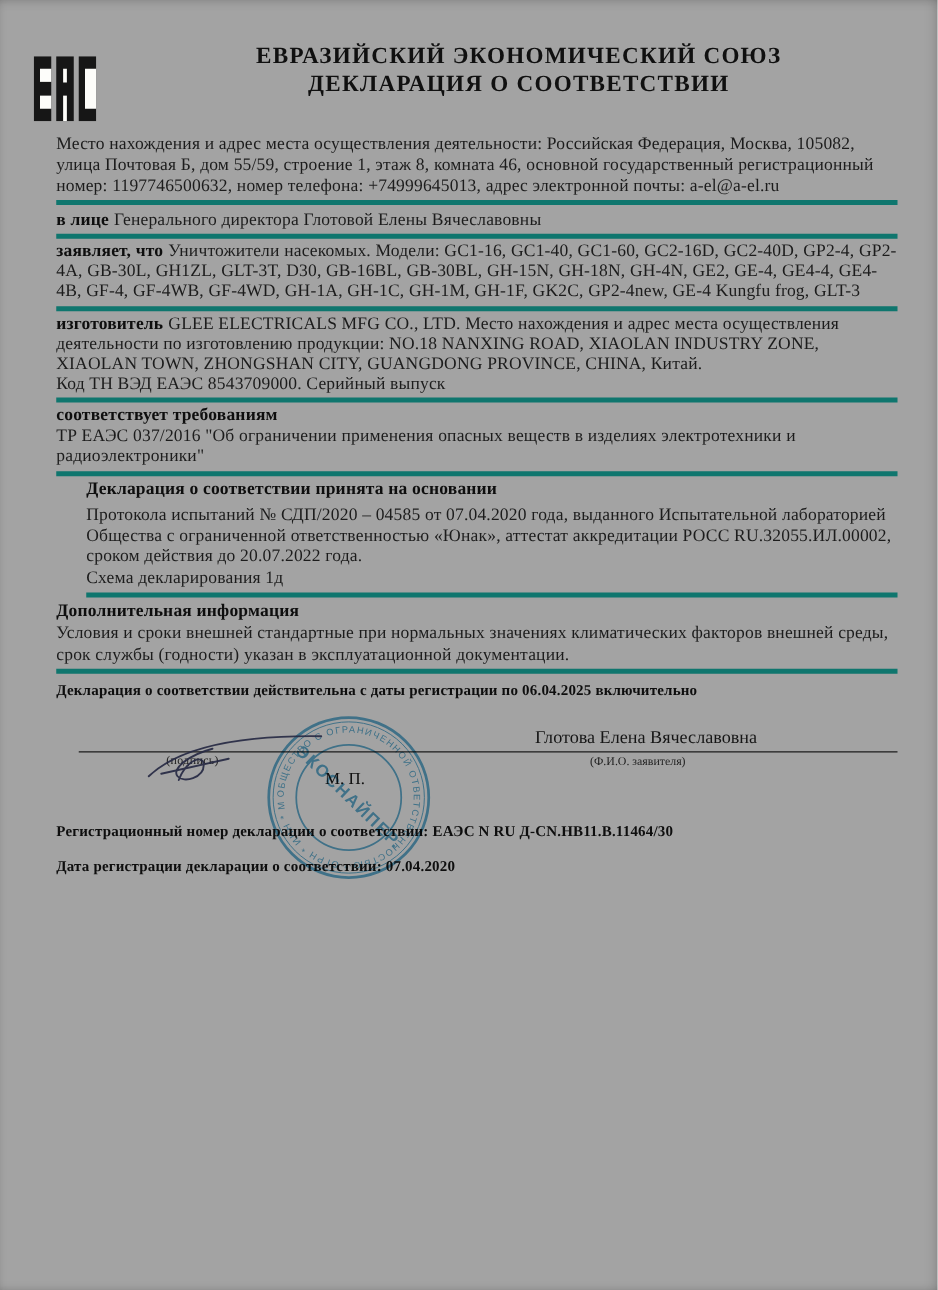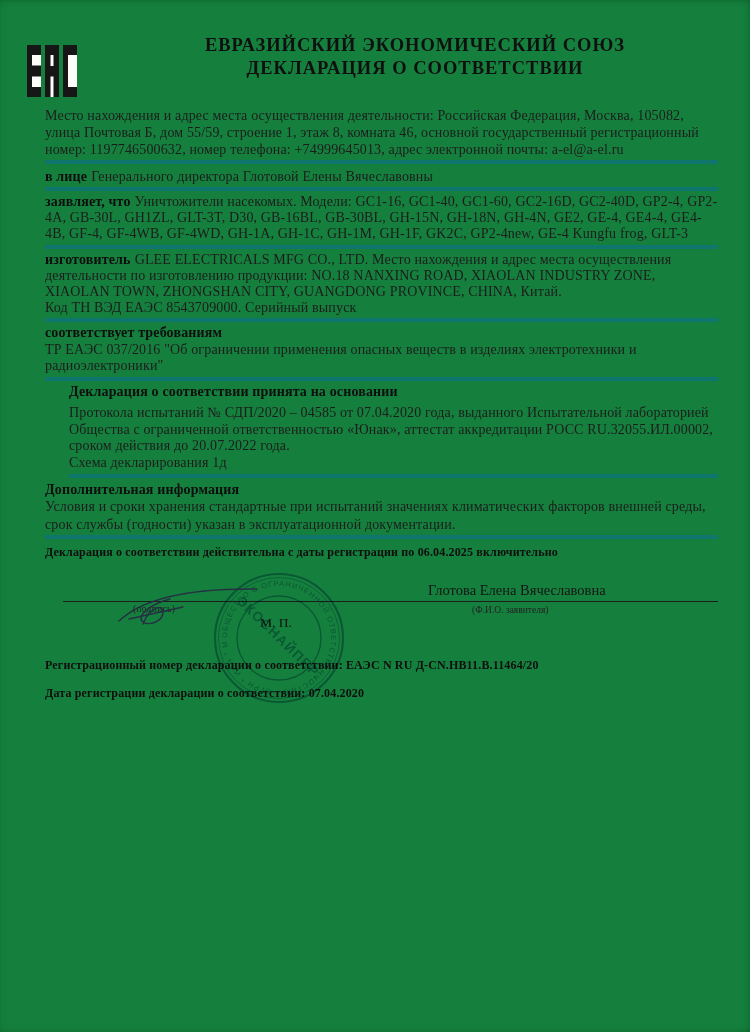--- a/index.html
+++ b/index.html
@@ -5,21 +5,21 @@
   html,body{margin:0;padding:0;}
   body{
     width:750px;height:1032px;
     background:#e9e9e7;
     font-family:"Liberation Serif","DejaVu Serif",serif;
     color:#1c1c1c;
     -webkit-font-smoothing:antialiased;
   }
   .page{
     position:relative;width:750px;height:1032px;overflow:hidden;
-    background:#15803d;
+    background:#a3a3a3;
     box-shadow:inset -7px 0 10px -7px rgba(0,0,0,.22),
                inset 0 7px 9px -7px rgba(0,0,0,.20),
                inset 0 -6px 8px -6px rgba(0,0,0,.14),
                inset 5px 0 8px -6px rgba(0,0,0,.10);
   }
   .doc{position:absolute;left:45px;top:0;width:673px;}
   
   .header{position:relative;height:100px;}
   .eac-logo{position:absolute;left:27px;top:45px;width:50px;height:52px;}
   .titles{margin:0;padding:34px 0 0 67px;text-align:center;}
@@ -112,36 +112,36 @@
     </div>
 
     <div class="row r-basis bb">
       <div class="sec-heading">Декларация о соответствии принята на основании</div>
       <div class="basis-text">Протокола испытаний № СДП/2020 – 04585  от 07.04.2020 года, выданного Испытательной лабораторией Общества с ограниченной ответственностью «Юнак», аттестат аккредитации РОСС RU.32055.ИЛ.00002, сроком действия до 20.07.2022 года.</div>
       <div>Схема декларирования 1д</div>
     </div>
 
     <div class="row r-add bb">
       <div class="sec-heading">Дополнительная информация</div>
-      <div>Условия и сроки хранения стандартные при испытаний значениях климатических факторов внешней среды, срок службы (годности) указан в эксплуатационной документации.</div>
+      <div>Условия и сроки внешней стандартные при нормальных значениях климатических факторов внешней среды, срок службы (годности) указан в эксплуатационной документации.</div>
     </div>
 
     <div class="row r-validity bold-line">Декларация о соответствии действительна с даты регистрации по 06.04.2025 включительно</div>
 
     <div class="sigblock">
       <div class="sig-rule"></div>
       <div class="sig-caption">(подпись)</div>
       <div class="mp">М. П.</div>
       <div class="fio-name">Глотова Елена Вячеславовна</div>
       <div class="fio-caption">(Ф.И.О. заявителя)</div>
     </div>
 
     <div class="row bold-line reg-line">
       <span>Регистрационный номер декларации о соответствии:</span>
-      <span>ЕАЭС N RU Д-CN.НВ11.В.11464/20</span>
+      <span>ЕАЭС N RU Д-CN.НВ11.В.11464/30</span>
     </div>
 
     <div class="row bold-line date-line">
       <span>Дата регистрации декларации о соответствии:</span>
       <span>07.04.2020</span>
     </div>
 
   </div>
 
   <svg class="stamp" viewBox="0 0 136 136" aria-hidden="true">

